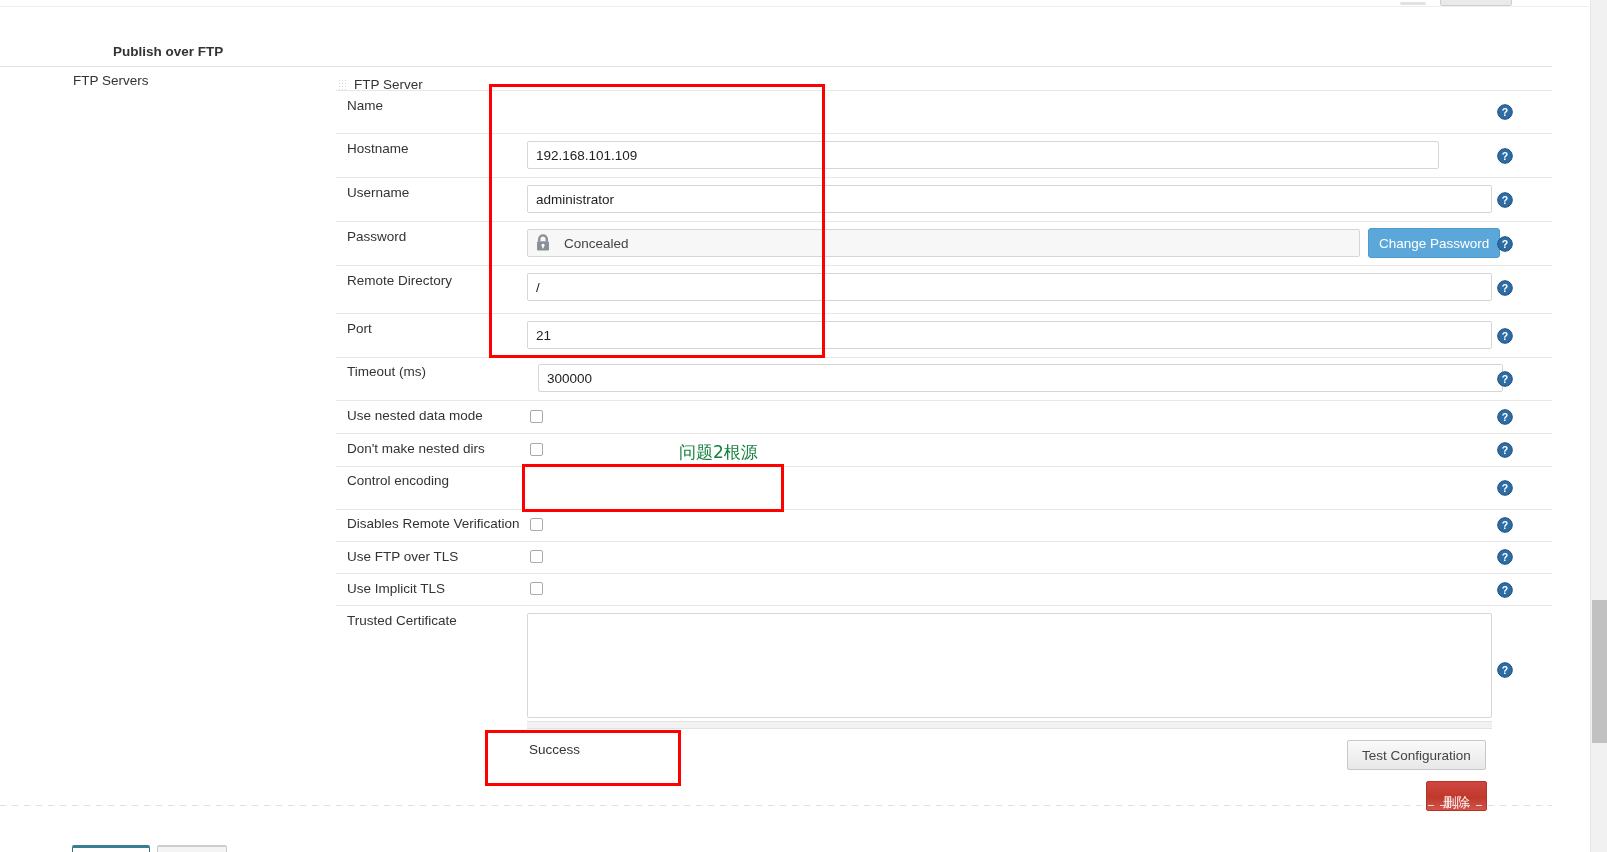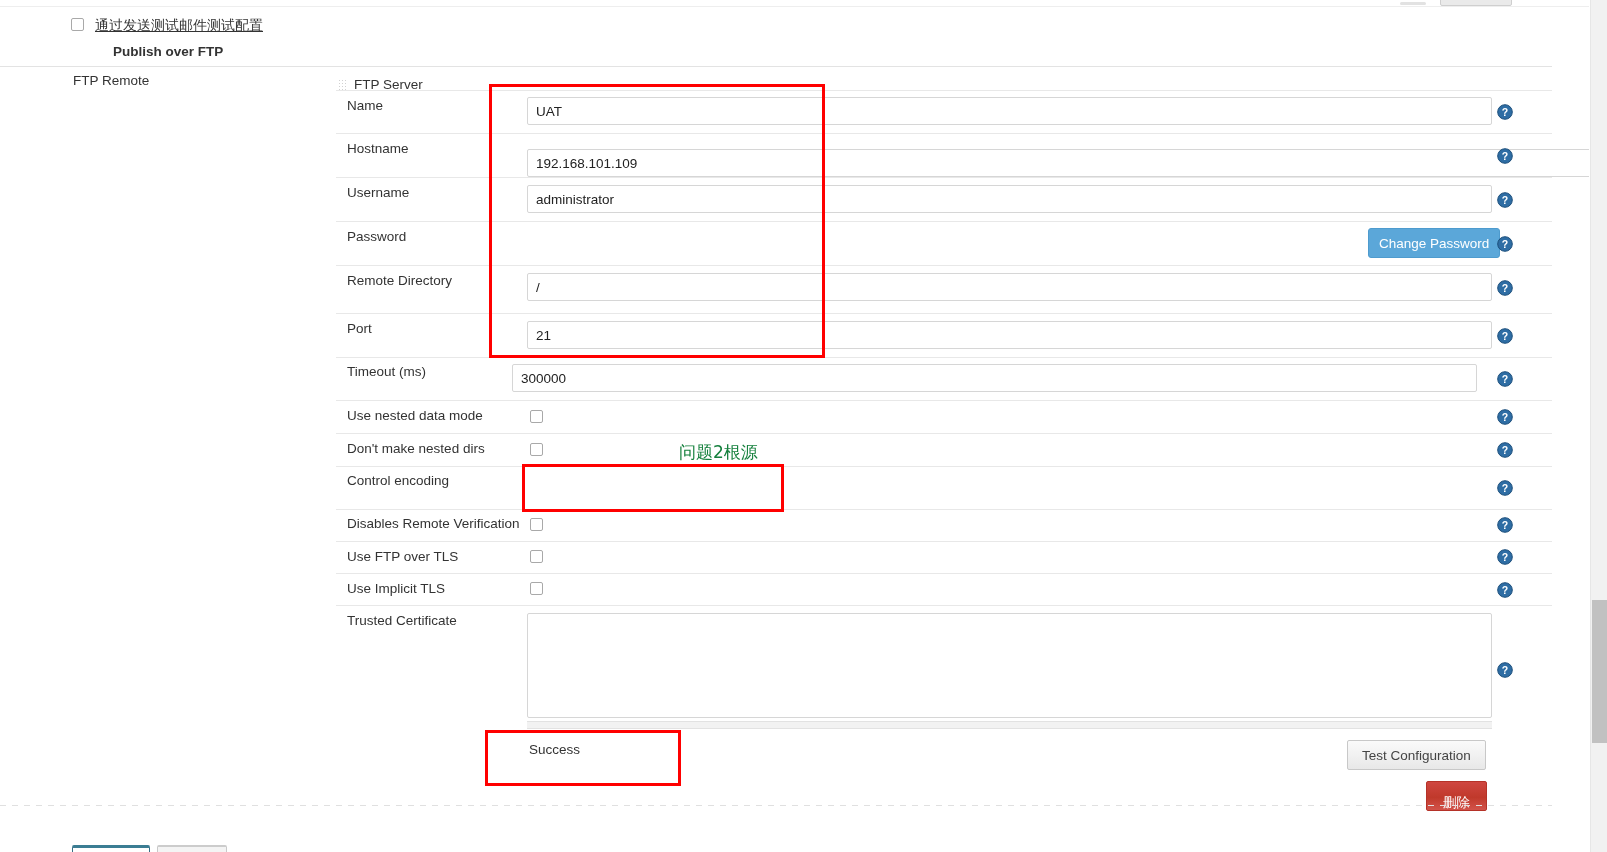--- a/index.html
+++ b/index.html
@@ -287,66 +287,72 @@
 </head>
 <body>
 
 <div id="page">
   <div class="content-pane">
 
     <div class="top-strip"></div>
     <div class="top-partial-tab"></div>
     <div class="top-partial-btn"></div>
 
-    <div class="email-row">
-      <input type="checkbox" class="cb email-cb" style="">
-      <span class="email-label">通过发送测试邮件测试配置</span>
-    </div>
 
     <div class="section-title">Publish over FTP</div>
     <div class="section-rule"></div>
 
-    <div class="ftpservers-label">FTP Remote</div>
+    <div class="ftpservers-label">FTP Servers</div>
 
     <div class="ftpserver-head">
       <span class="grip"></span><span class="ftpserver-head-text">FTP Server</span>
     </div>
 
     <div class="row-sep" style="top:90px"></div>
     <div class="flabel" style="left:347px; top:98px">Name</div>
-    <input class="finput" style="left: 527px; top: 97px; width: 965px;" value="UAT">
     <span class="help" style="left:1497px; top:104px">
       <svg width="16" height="16" viewBox="0 0 16 16">
           <circle cx="8" cy="8" r="7.3" fill="#2e6da4" stroke="#1d4f7c" stroke-width="1"></circle>
           <text x="8" y="11.9" font-family="Liberation Sans, sans-serif" font-size="10.5" font-weight="bold" fill="#ffffff" text-anchor="middle">?</text>
         </svg>
     </span>
 
     <div class="row-sep" style="top:133px"></div>
     <div class="flabel" style="left:347px; top:141px">Hostname</div>
-    <input class="finput" style="left: 527px; top: 141px; width: 1079px; margin-top: 8px;" value="192.168.101.109">
+    <input class="finput" style="left: 527px; top: 141px; width: 912px;" value="192.168.101.109">
     <span class="help" style="left:1497px; top:148px">
       <svg width="16" height="16" viewBox="0 0 16 16">
           <circle cx="8" cy="8" r="7.3" fill="#2e6da4" stroke="#1d4f7c" stroke-width="1"></circle>
           <text x="8" y="11.9" font-family="Liberation Sans, sans-serif" font-size="10.5" font-weight="bold" fill="#ffffff" text-anchor="middle">?</text>
         </svg>
     </span>
 
     <div class="row-sep" style="top:177px"></div>
     <div class="flabel" style="left:347px; top:185px">Username</div>
     <input class="finput" style="left: 527px; top: 185px; width: 965px;" value="administrator">
     <span class="help" style="left:1497px; top:192px">
       <svg width="16" height="16" viewBox="0 0 16 16">
           <circle cx="8" cy="8" r="7.3" fill="#2e6da4" stroke="#1d4f7c" stroke-width="1"></circle>
           <text x="8" y="11.9" font-family="Liberation Sans, sans-serif" font-size="10.5" font-weight="bold" fill="#ffffff" text-anchor="middle">?</text>
         </svg>
     </span>
 
     <div class="row-sep" style="top:221px"></div>
     <div class="flabel" style="left:347px; top:229px">Password</div>
+    <div class="pwd-field" style="left:527px; top:229px; width:833px">
+      <span class="lock-icon">
+        <svg width="18" height="20" viewBox="0 0 18 20">
+          <path d="M5.2 8.6V6.2a3.8 3.8 0 0 1 7.6 0v2.4" fill="none" stroke="#8a9099" stroke-width="2.4"></path>
+          <rect x="3" y="8.2" width="12" height="9.4" rx="1.4" fill="#8a9099"></rect>
+          <circle cx="9" cy="12.3" r="1.5" fill="#ffffff"></circle>
+          <rect x="8.3" y="12.3" width="1.4" height="3" fill="#ffffff"></rect>
+        </svg>
+      </span>
+      <span class="pwd-text">Concealed</span>
+    </div>
     <button class="btn-change-pwd" style="left:1368px; top:228px;">Change Password</button>
     <span class="help" style="left:1497px; top:236px">
       <svg width="16" height="16" viewBox="0 0 16 16">
           <circle cx="8" cy="8" r="7.3" fill="#2e6da4" stroke="#1d4f7c" stroke-width="1"></circle>
           <text x="8" y="11.9" font-family="Liberation Sans, sans-serif" font-size="10.5" font-weight="bold" fill="#ffffff" text-anchor="middle">?</text>
         </svg>
     </span>
 
     <div class="row-sep" style="top:265px"></div>
     <div class="flabel" style="left:347px; top:273px">Remote Directory</div>
@@ -363,21 +369,21 @@
     <input class="finput" style="left: 527px; top: 321px; width: 965px;" value="21">
     <span class="help" style="left:1497px; top:328px">
       <svg width="16" height="16" viewBox="0 0 16 16">
           <circle cx="8" cy="8" r="7.3" fill="#2e6da4" stroke="#1d4f7c" stroke-width="1"></circle>
           <text x="8" y="11.9" font-family="Liberation Sans, sans-serif" font-size="10.5" font-weight="bold" fill="#ffffff" text-anchor="middle">?</text>
         </svg>
     </span>
 
     <div class="row-sep" style="top:357px"></div>
     <div class="flabel" style="left:347px; top:364px">Timeout (ms)</div>
-    <input class="finput" style="left: 512px; top: 364px; width: 965px;" value="300000">
+    <input class="finput" style="left: 538px; top: 364px; width: 965px;" value="300000">
     <span class="help" style="left:1497px; top:371px">
       <svg width="16" height="16" viewBox="0 0 16 16">
           <circle cx="8" cy="8" r="7.3" fill="#2e6da4" stroke="#1d4f7c" stroke-width="1"></circle>
           <text x="8" y="11.9" font-family="Liberation Sans, sans-serif" font-size="10.5" font-weight="bold" fill="#ffffff" text-anchor="middle">?</text>
         </svg>
     </span>
 
     <div class="row-sep" style="top:400px"></div>
     <div class="flabel" style="left:347px; top:408px">Use nested data mode</div>
     <input type="checkbox" class="cb" style="position: absolute; left: 530px; top: 410px;">

